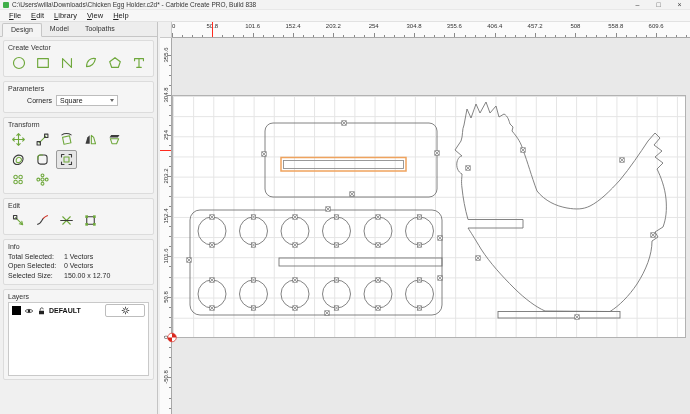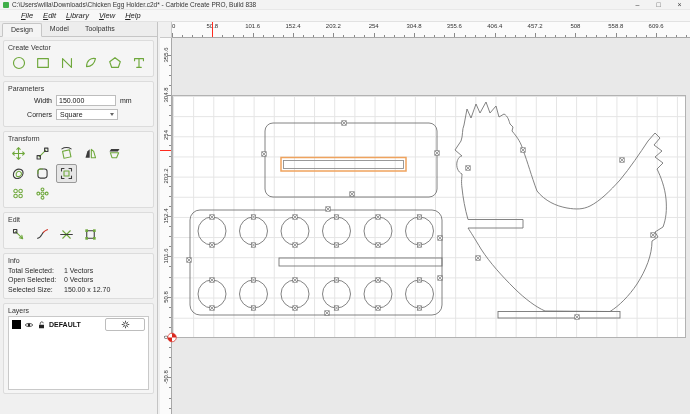--- a/index.html
+++ b/index.html
@@ -5,21 +5,21 @@
   html,body{margin:0;padding:0;background:#dcdcdc;}
   body{font-family:"Liberation Sans","DejaVu Sans",sans-serif;}
   .window{position:relative;width:690px;height:414px;background:#f0f0f0;overflow:hidden;color:#1a1a1a;font-size:7px;}
   
   .titlebar{position:absolute;left:0;top:0;right:0;height:10px;background:#f3f3f3;display:flex;align-items:center;padding-left:3px;border-bottom:1px solid #e8e8e8;box-sizing:border-box;}
   .app-ico{width:6px;height:6px;background:#3fae49;border-radius:1px;margin-right:3px;flex:0 0 auto;}
   .title-text{font-size:6.5px;color:#333;white-space:nowrap;}
   .win-controls{margin-left:auto;display:flex;height:100%;}
   .win-btn{width:21px;text-align:center;font-size:7px;line-height:9px;color:#444;}
   
-  .menubar{position:absolute;left:0;top:10px;right:0;height:12px;background:#f7f7f7;display:flex;align-items:center;padding-left:16px;border-bottom:1px solid #e2e2e2;box-sizing:border-box;font-style:italic;}
+  .menubar{position:absolute;left:0;top:10px;right:0;height:12px;background:#f7f7f7;display:flex;align-items:center;padding-left:4px;border-bottom:1px solid #e2e2e2;box-sizing:border-box;}
   .menu-item{padding:0 5px;font-size:7.5px;color:#222;}
   
   .left-panel{position:absolute;left:0;top:22px;width:158px;bottom:0;background:#f0f0f0;border-right:1px solid #c4c4c4;box-sizing:border-box;}
   .tabs{display:flex;height:15px;border-bottom:1px solid #c6c6c6;padding:1px 0 0 2px;background:#ededed;box-sizing:border-box;}
   .tab{padding:2px 8px 0 8px;font-size:7px;color:#333;}
   .tab.active{background:#f4f4f4;border:1px solid #c6c6c6;border-bottom:1px solid #f4f4f4;margin-bottom:-1px;border-radius:2px 2px 0 0;}
   .groups{padding:3px;}
   .group{border:1px solid #dcdcdc;background:#f5f5f5;border-radius:2px;margin-bottom:4px;padding:3px 4px;}
   .group-label{font-size:7px;color:#333;margin-bottom:2px;}
   .icon-row{display:flex;gap:3px;margin:1px 0;}
@@ -125,25 +125,20 @@
             <div class="tool">
               <svg class="gly" width="16" height="16" viewBox="0 0 18 18">
                 <path d="M4,4 H14 M4,4 V6.5 M14,4 V6.5 M9,4 V14 M6.5,14 H11.5"></path>
               </svg>
             </div>
           </div>
       </div>
       <div class="group">
         <div class="group-label">Parameters</div>
         <div id="param-rows">
-            <div class="prow">
-              <span class="plabel">Width</span>
-              <input class="pinput" value="150.000" readonly="" style="">
-              <span class="punit">mm</span>
-            </div>
             <div class="prow">
               <span class="plabel">Corners</span>
               <div class="pselect">
                 <span>Square</span>
                 <span class="chev"></span>
               </div>
               <span class="punit"></span>
             </div>
           </div>
       </div>

